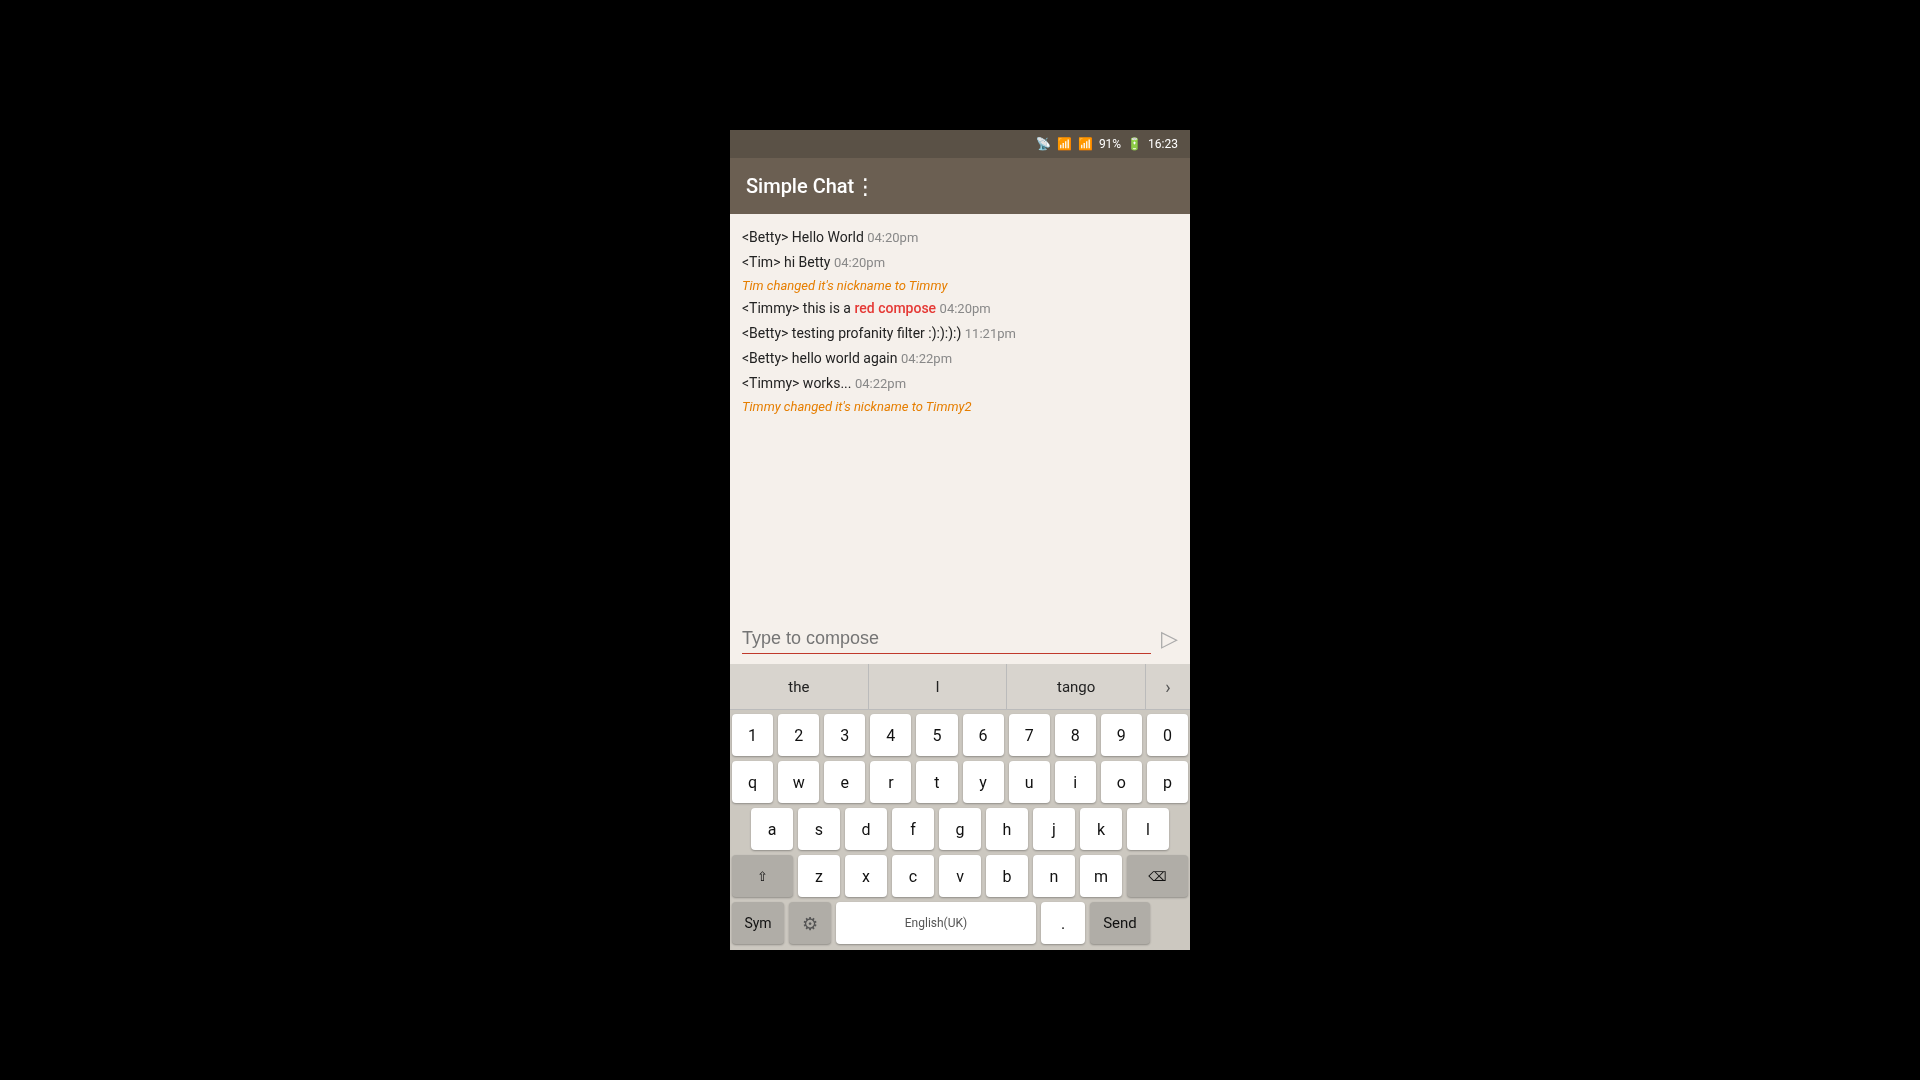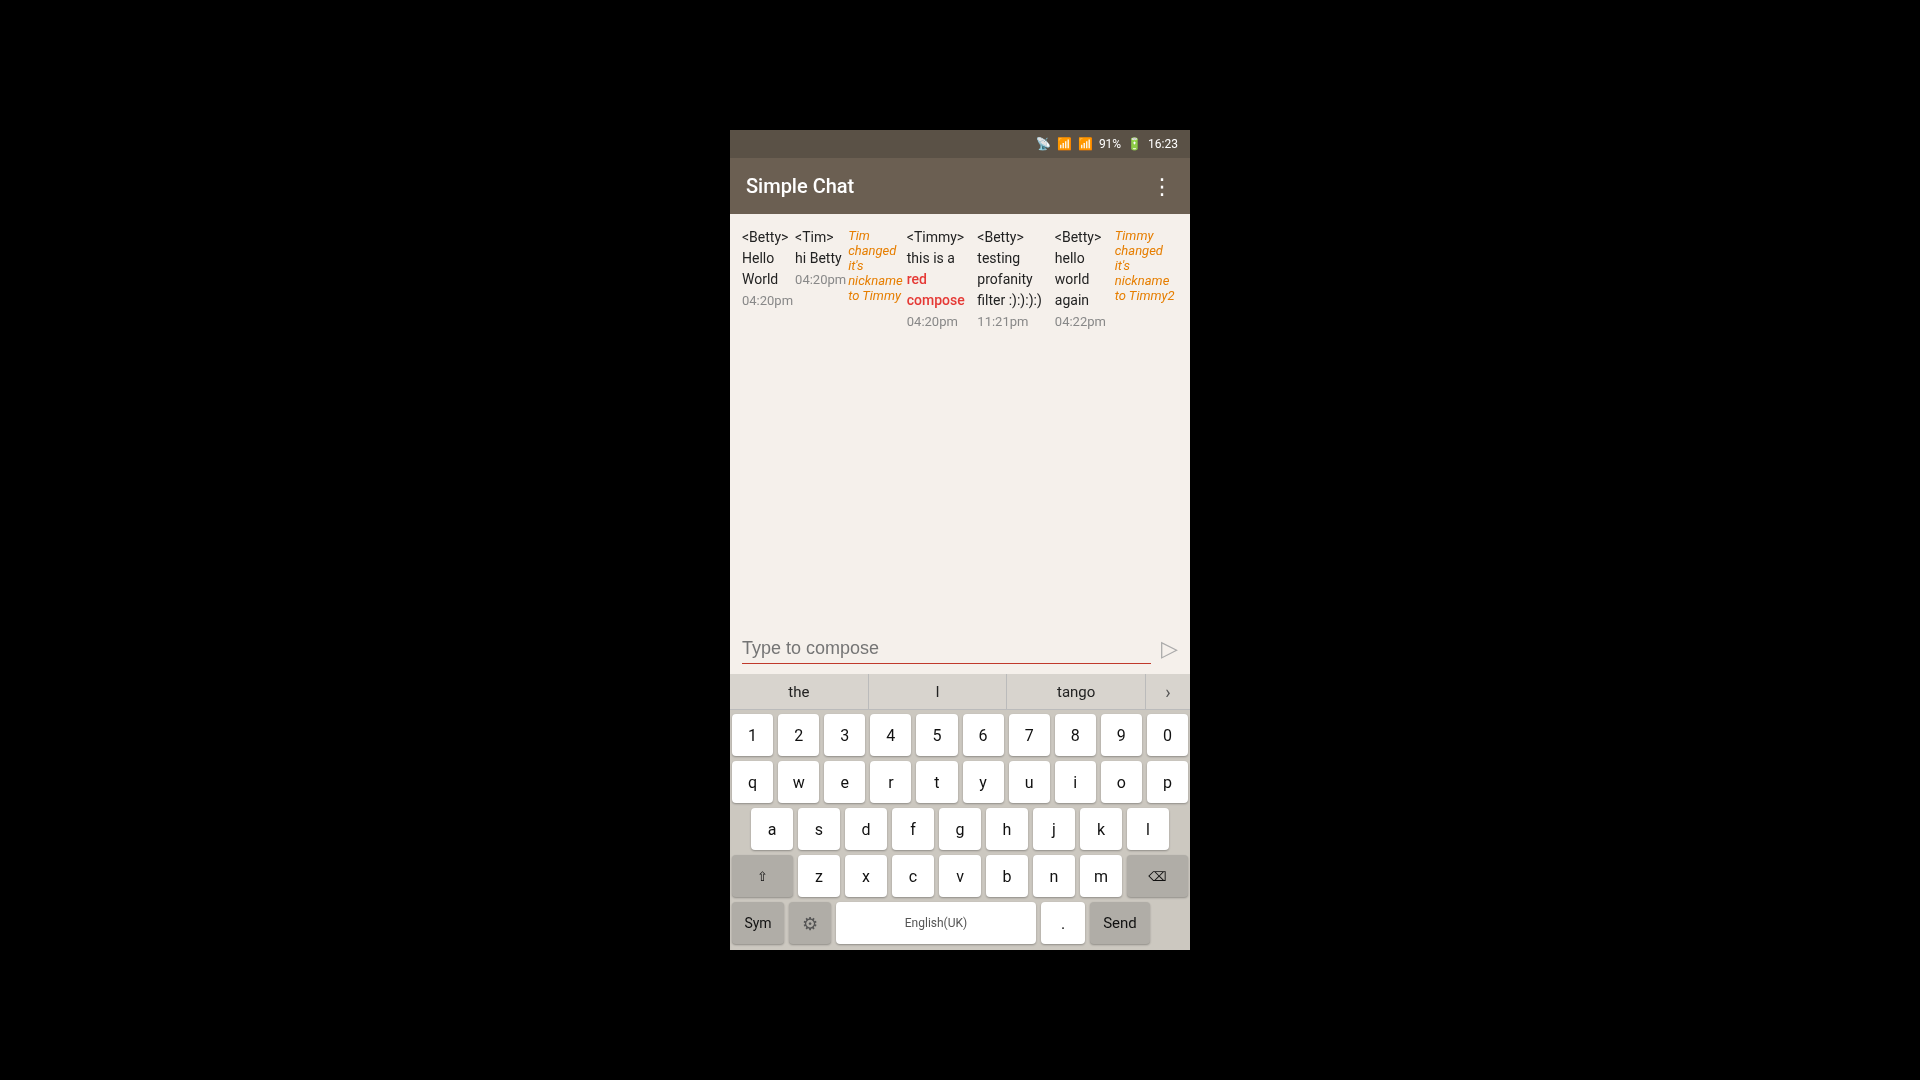--- a/index.html
+++ b/index.html
@@ -33,21 +33,20 @@
       gap: 6px;
       height: 28px;
     }
     .status-bar span { font-size: 12px; }
     
     .app-bar {
       background: #6b5f52;
       color: #fff;
       display: flex;
       align-items: center;
-      justify-content: space-between;
       padding: 0 16px;
       height: 56px;
       flex-shrink: 0;
     }
     .app-bar-title {
       font-size: 20px;
       font-weight: 500;
       color: #fff;
     }
     .app-bar-more {
@@ -56,21 +55,21 @@
       cursor: pointer;
       letter-spacing: 1px;
     }
     
     .chat-area {
       flex: 1;
       background: #f5f0eb;
       padding: 12px 12px 8px 12px;
       overflow-y: auto;
       display: flex;
-      flex-direction: row;
+      flex-direction: column;
       gap: 2px;
     }
     .chat-message {
       font-size: 14px;
       color: #222;
       line-height: 1.5;
       padding: 1px 0;
     }
     .chat-message .time { color: #888; font-size: 13px; }
     .chat-message .red-word { color: #e53935; font-weight: 500; }
@@ -104,21 +103,21 @@
       font-size: 22px;
       cursor: pointer;
       background: none;
       border: none;
     }
     
     .autocomplete-bar {
       background: #d8d4ce;
       display: flex;
       align-items: center;
-      height: 36px;
+      height: 46px;
       border-bottom: 1px solid #bbb;
     }
     .autocomplete-item {
       flex: 1;
       display: flex;
       align-items: center;
       justify-content: center;
       font-size: 15px;
       color: #222;
       height: 100%;
@@ -250,20 +249,25 @@
       <span> testing profanity filter :):):):) </span>
       <span class="time">11:21pm</span>
     </div>
 
     <div class="chat-message">
       <span>&lt;Betty&gt;</span>
       <span> hello world again </span>
       <span class="time">04:22pm</span>
     </div>
 
+    <div class="chat-message">
+      <span>&lt;Timmy&gt;</span>
+      <span> works... </span>
+      <span class="time">04:22pm</span>
+    </div>
 
     <div class="system-message">Timmy changed it's nickname to Timmy2</div>
   </div>
 
   <div class="compose-area">
     <input class="compose-input" type="text" placeholder="Type to compose" style="">
     <button class="compose-send">▷</button>
   </div>
 
   <div class="autocomplete-bar">

